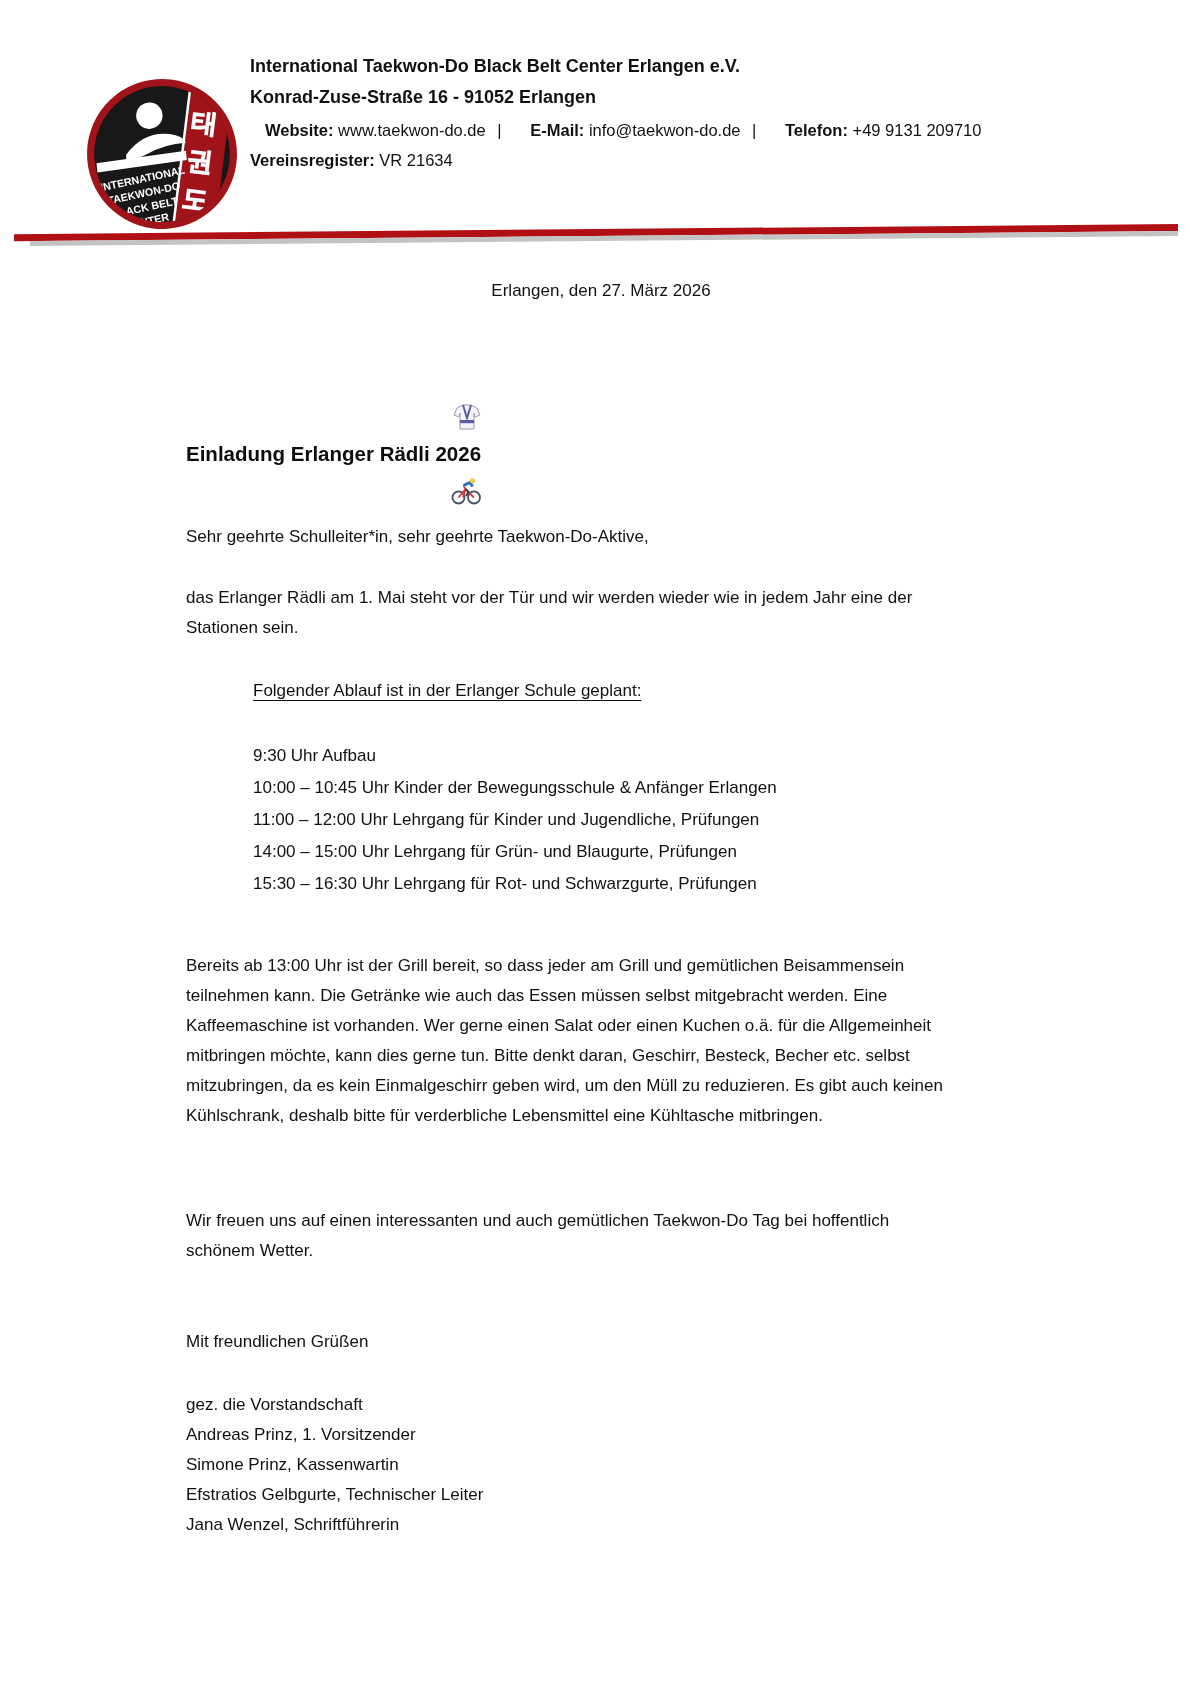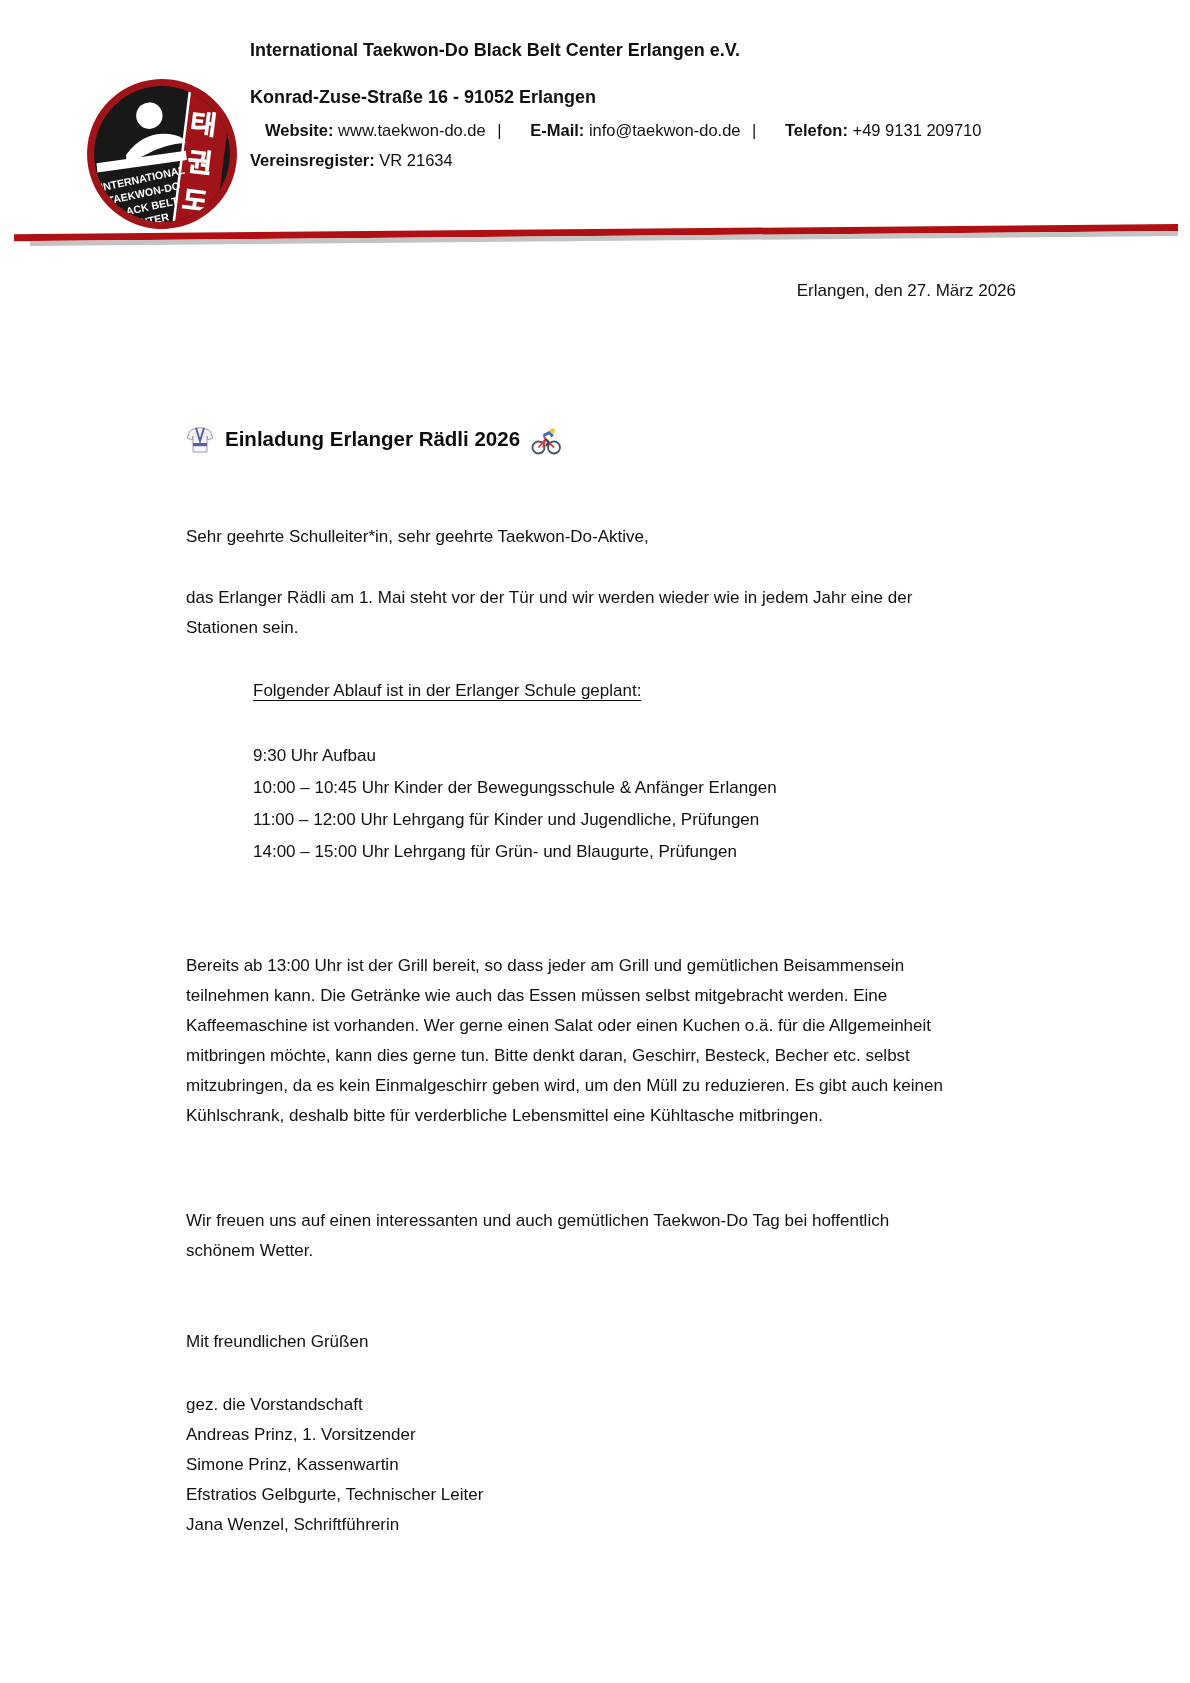--- a/index.html
+++ b/index.html
@@ -1,38 +1,38 @@
 <!DOCTYPE html>
 <html><head>
 <meta charset="utf-8">
 <style>
   html,body{margin:0;padding:0;background:#ffffff;}
   .page{position:relative;width:1190px;height:1683px;background:#fff;overflow:hidden;
         font-family:"Liberation Sans",sans-serif;color:#111;}
   .abs{position:absolute;}
 
   
-  .org-name{top:40px;left:250px;font-size:18px;font-weight:bold;}
+  .org-name{top:56px;left:250px;font-size:18px;font-weight:bold;}
   .org-addr{top:87px;left:250px;font-size:18px;font-weight:bold;}
   .contact{top:121px;left:248px;font-size:16.5px;}
   .contact b{font-weight:bold;margin-left:17px;}
   .sep{margin:0 7px;color:#111;}
   .register{top:151px;left:250px;font-size:16.5px;}
 
   .logo-wrap{top:78px;left:86px;width:152px;height:152px;}
   .logo-wrap svg{transform:rotate(7deg);}
 
   .divider-red{top:224px;left:14px;width:1164px;height:7px;background:#b01014;
                transform:rotate(-0.5deg);transform-origin:right center;}
   .divider-gray{top:231px;left:30px;width:1148px;height:5px;background:#c3c3c3;
                 transform:rotate(-0.5deg);transform-origin:right center;}
 
-  .date{top:281px;left:186px;width:830px;text-align:right;font-size:17px;}
+  .date{top:281px;left:186px;width:830px;text-align:center;font-size:17px;}
 
-  .title-row{top:427px;left:186px;display:flex;align-items:flex-start;gap:11px;}
+  .title-row{top:404px;left:186px;display:flex;align-items:flex-end;gap:11px;flex-direction:column;}
   .title-text{font-size:20.5px;font-weight:bold;color:#0d0d0d;}
 
   .body-text{left:186px;width:900px;font-size:17px;line-height:30px;white-space:pre-line;}
   .greeting{top:522px;}
   .intro{top:583px;}
   .schedule-heading{top:681px;left:253px;font-size:17px;text-decoration:underline;text-underline-offset:4px;}
   .schedule{top:740px;left:253px;width:840px;font-size:17px;line-height:32px;}
   .grill{top:951px;}
   .outro{top:1206px;}
   .closing{top:1327px;}
@@ -116,20 +116,21 @@
   <div class="abs body-text intro">das Erlanger Rädli am 1. Mai steht vor der Tür und wir werden wieder wie in jedem Jahr eine der
 Stationen sein.</div>
 
   <div class="abs schedule-heading">Folgender Ablauf ist in der Erlanger Schule geplant:</div>
 
   <div class="abs schedule">
     <div>9:30 Uhr Aufbau</div>
     <div>10:00 – 10:45 Uhr Kinder der Bewegungsschule &amp; Anfänger Erlangen</div>
     <div>11:00 – 12:00 Uhr Lehrgang für Kinder und Jugendliche, Prüfungen</div>
     <div>14:00 – 15:00 Uhr Lehrgang für Grün- und Blaugurte, Prüfungen</div>
+    <div>15:30 – 16:30 Uhr Lehrgang für Rot- und Schwarzgurte, Prüfungen</div>
   </div>
 
   <div class="abs body-text grill">Bereits ab 13:00 Uhr ist der Grill bereit, so dass jeder am Grill und gemütlichen Beisammensein
 teilnehmen kann. Die Getränke wie auch das Essen müssen selbst mitgebracht werden. Eine
 Kaffeemaschine ist vorhanden. Wer gerne einen Salat oder einen Kuchen o.ä. für die Allgemeinheit
 mitbringen möchte, kann dies gerne tun. Bitte denkt daran, Geschirr, Besteck, Becher etc. selbst
 mitzubringen, da es kein Einmalgeschirr geben wird, um den Müll zu reduzieren. Es gibt auch keinen
 Kühlschrank, deshalb bitte für verderbliche Lebensmittel eine Kühltasche mitbringen.</div>
   <div class="abs body-text closing">Mit freundlichen Grüßen</div>
   <div class="abs body-text outro">Wir freuen uns auf einen interessanten und auch gemütlichen Taekwon-Do Tag bei hoffentlich

